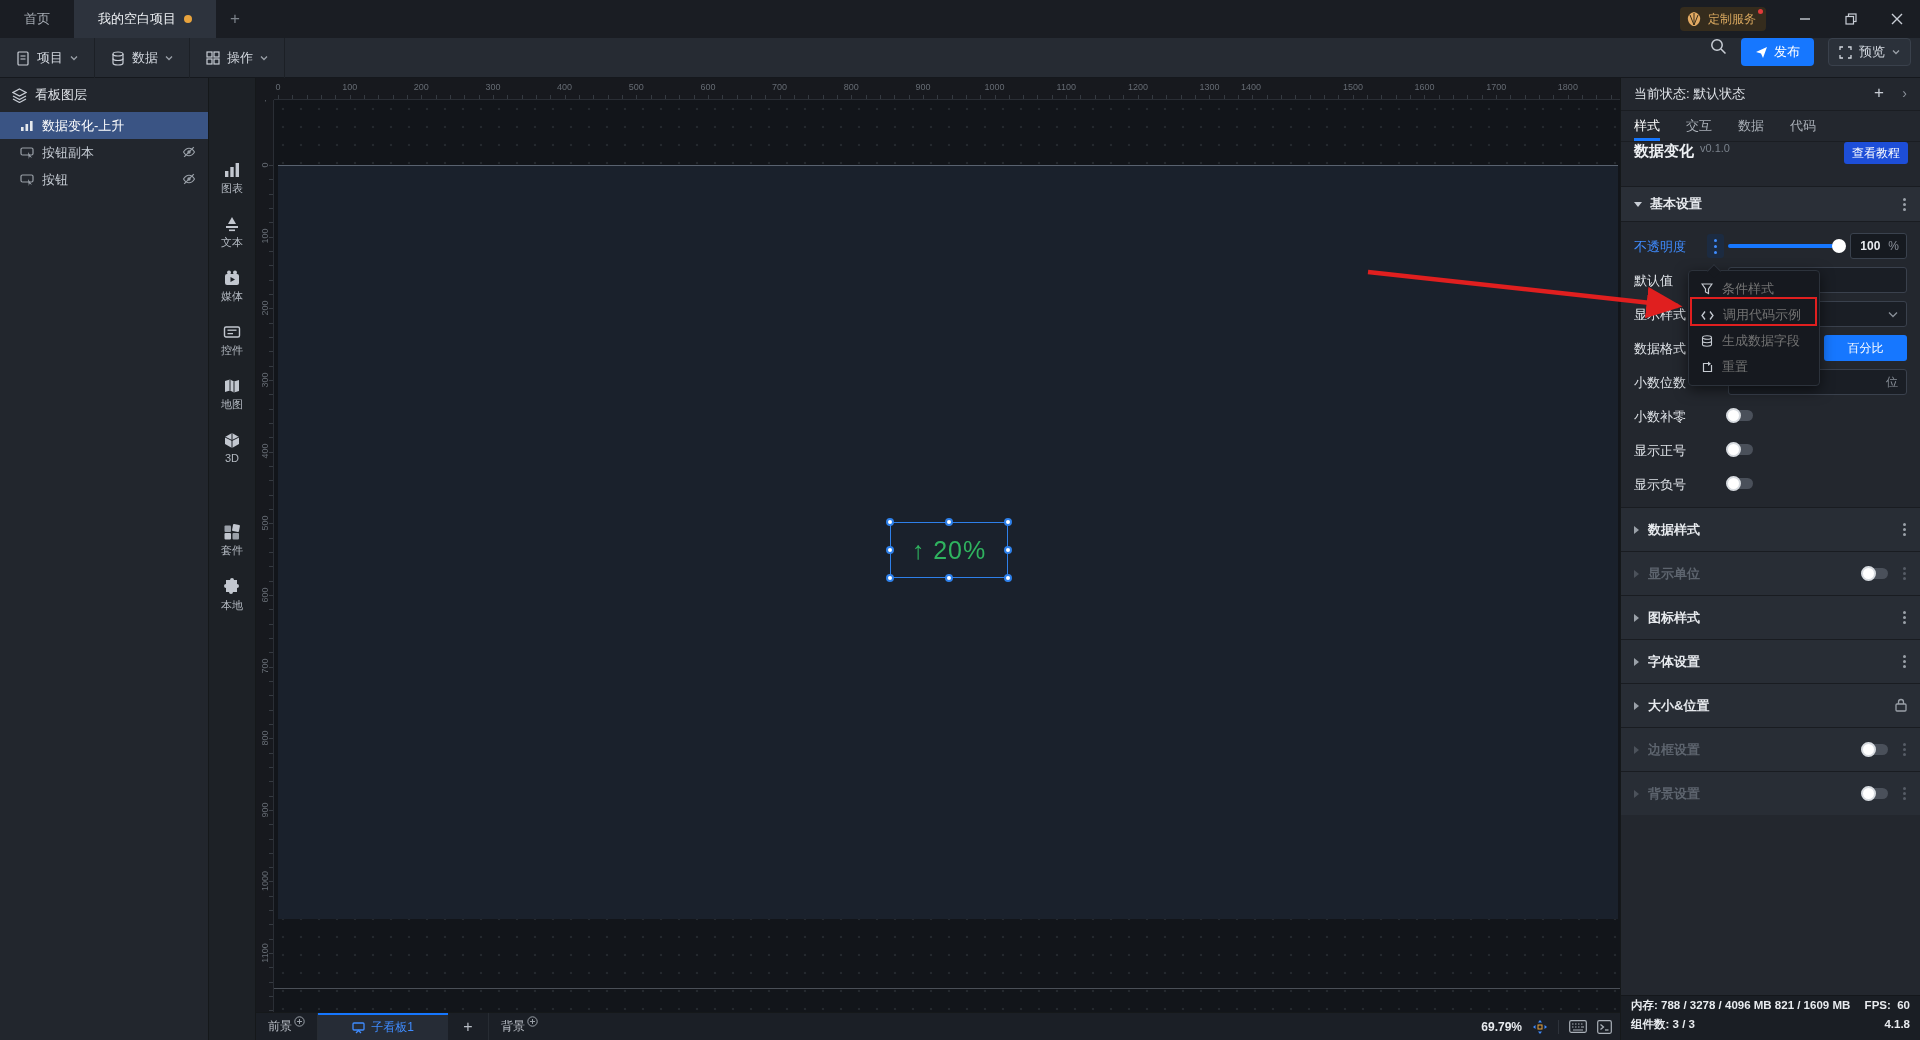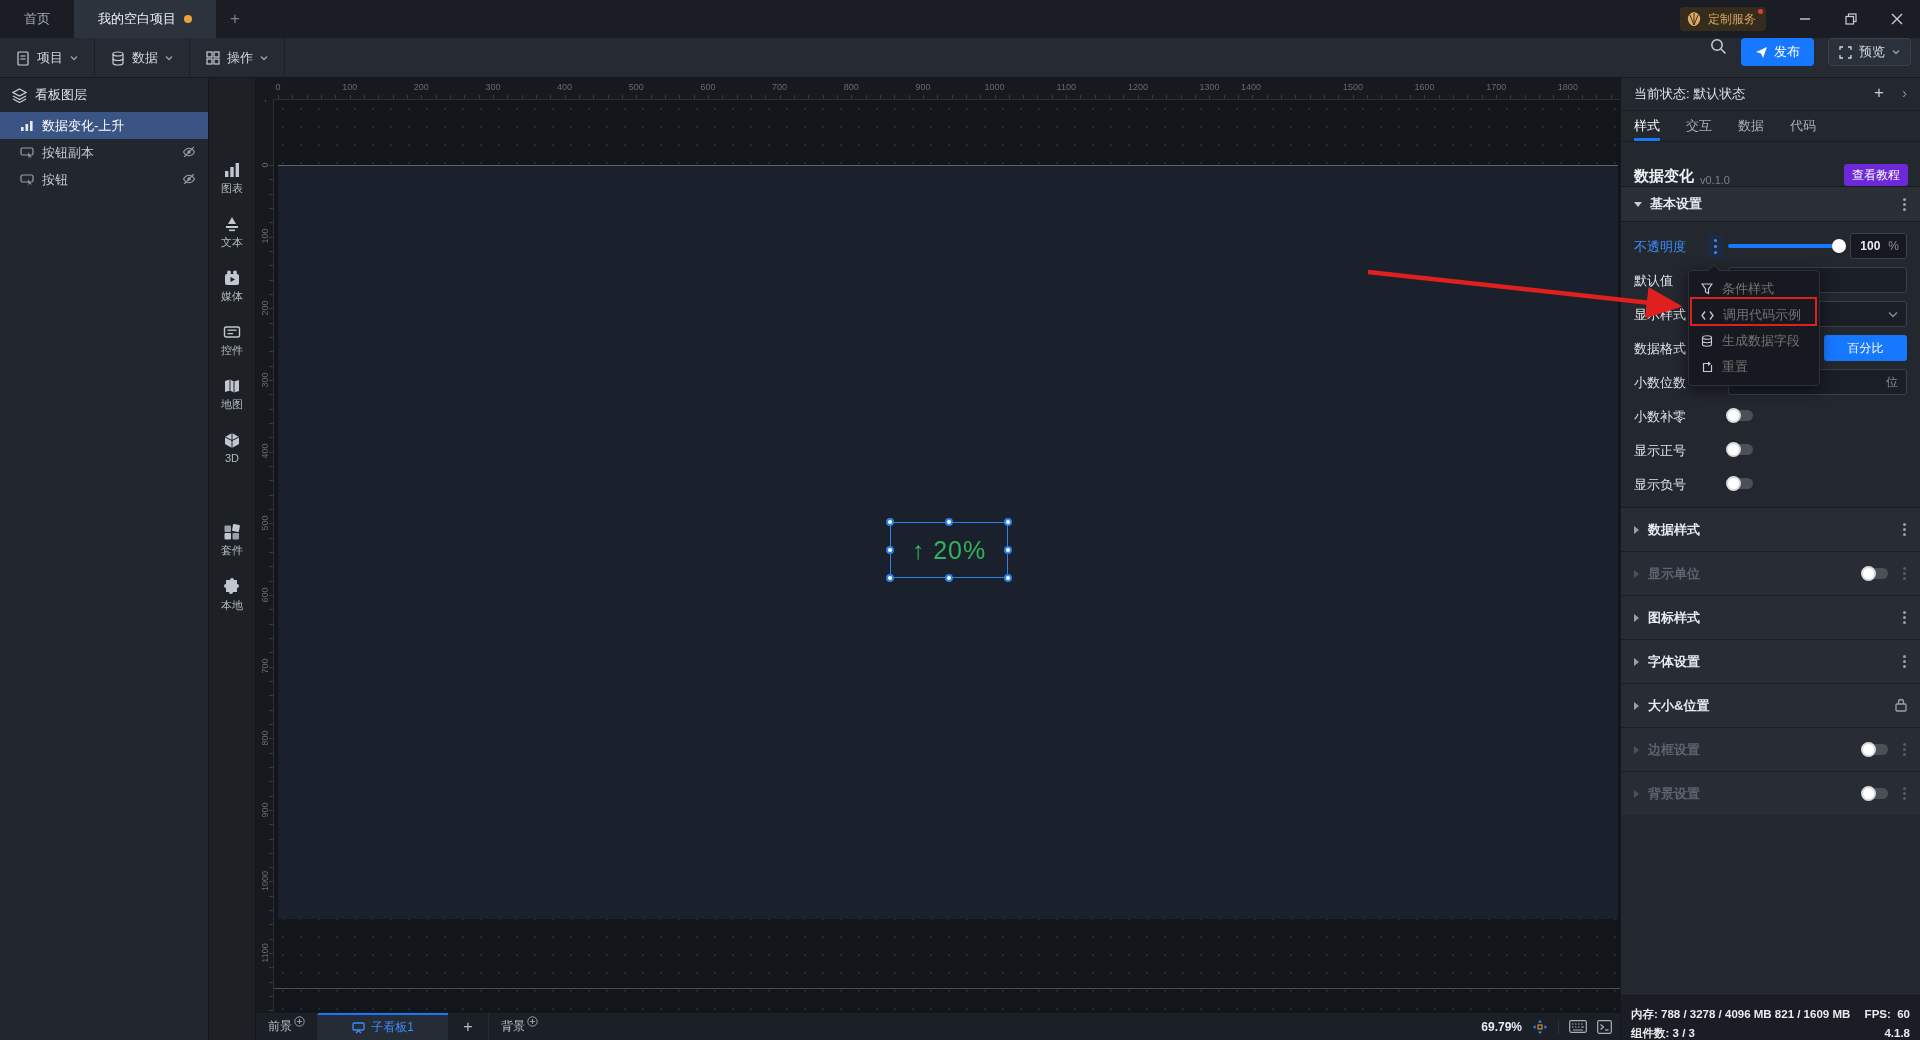--- a/index.html
+++ b/index.html
@@ -80,24 +80,24 @@
 
   
   .inspector { position:absolute; right:0; top:78px; width:300px; bottom:0; background:#23272e; border-left:1px solid #15181a; }
   .insp-state { height:32px; display:flex; align-items:center; padding:0 13px; font-size:13px; color:#dfe3e8; position:relative; }
   .insp-state .plus { position:absolute; right:36px; font-size:17px; color:#c9ced6; cursor:pointer; top:5px;}
   .insp-state .more { position:absolute; right:13px; font-size:14px; color:#8a9099; cursor:pointer; top:7px;}
   .insp-tabs { height:32px; display:flex; align-items:center; gap:26px; padding:0 13px; border-bottom:1px solid #1a1d22; border-top:1px solid #1a1d22;text-align:right; }
   .insp-tab { font-size:13px; color:#aab0b8; cursor:pointer; position:relative; height:100%; display:flex; align-items:center; }
   .insp-tab.active { color:#ffffff; }
   .insp-tab.active::after { content:""; position:absolute; left:0; right:0; bottom:0; height:3px; background:#1677ff; }
-  .insp-title { height:44px; display:flex; align-items:flex-end; padding:0 13px; position:relative; }
+  .insp-title { height:44px; display:flex; align-items:flex-start; padding:0 13px; position:relative; }
   .comp-name { font-size:15px; font-weight:bold; color:#eef1f4; }
   .comp-ver { font-size:11px; color:#7a828c; margin-left:6px; }
-  .btn-tutorial { position:absolute; right:12px; height:22px; padding:0 8px; background:#6d28d9; border-radius:3px; color:#fff; font-size:12px; display:flex; align-items:center; cursor:pointer; }
+  .btn-tutorial { position:absolute; right:12px; height:22px; padding:0 8px; background:#1d4ed8; border-radius:3px; color:#fff; font-size:12px; display:flex; align-items:center; cursor:pointer; }
   .sec-head { height:36px; background:#2a2f37; border-top:1px solid #191c21; border-bottom:1px solid #191c21; display:flex; align-items:center; padding:0 13px; position:relative; }
   .sec-head .cap { font-size:13px; font-weight:bold; color:#e6e9ed; margin-left:8px; }
   .caret-down { width:0; height:0; border-left:4px solid transparent; border-right:4px solid transparent; border-top:5px solid #c9ced6; }
   .caret-right { width:0; height:0; border-top:4px solid transparent; border-bottom:4px solid transparent; border-left:5px solid #9aa0a8; }
   .dots3 { position:absolute; right:14px; width:3px; cursor:pointer; }
   .dots3 i { display:block; width:3px; height:3px; border-radius:50%; background:#9aa0a8; margin:2px 0; }
   .prow { position:relative; height:34px; }
   .prow .lbl { position:absolute; left:13px; top:9px; font-size:13px; color:#dfe3e8; }
   .lbl.blue { color:#3f8cff; }
   .dotbtn { position:absolute; left:86px; top:5px; width:17px; height:24px; background:#1c2b41; border-radius:3px; display:flex; flex-direction:column; align-items:center; justify-content:center; cursor:pointer; }
@@ -115,21 +115,21 @@
   .tog { position:absolute; left:107px; top:11px; width:25px; height:11px; border-radius:6px; background:#4a505a; cursor:pointer; }
   .tog .knob { position:absolute; left:-2px; top:-2px; width:15px; height:15px; border-radius:50%; background:#fff; border:2px solid #d7dbe0; }
   .srow { height:44px; border-top:1px solid #191c21; background:#282d35; display:flex; align-items:center; padding:0 13px; position:relative; }
   .srow .cap { font-size:13px; font-weight:bold; color:#e6e9ed; margin-left:9px; }
   .srow.dim .cap { color:#5d646e; }
   .srow.dim .caret-right { border-left-color:#4c525b; }
   .srow.dim .dots3 i { background:#565c66; }
   .stog { position:absolute; right:32px; top:16px; width:25px; height:11px; border-radius:6px; background:#4a505a; cursor:pointer; }
   .stog .knob { position:absolute; left:-2px; top:-2px; width:15px; height:15px; border-radius:50%; background:#fff; border:2px solid #d7dbe0; }
   .lockic { position:absolute; right:13px; top:14px; }
-  .insp-status { position:absolute; left:0; right:0; bottom:0; height:45px; background:#1a1e24; border-top:1px solid #14171b; padding:9px 10px 0; }
+  .insp-status { position:absolute; left:0; right:0; bottom:0; height:45px; background:#1a1e24; border-top:1px solid #14171b; padding:0 10px 0; }
   .st-line { display:flex; justify-content:space-between; font-size:11.5px; font-weight:bold; color:#e8ebef; line-height:19px; }
 
   
   .popmenu { position:absolute; left:1688px; top:270px; width:132px; background:#16191f; border:1px solid #2c323b; border-radius:4px; padding:5px 0; z-index:50; box-shadow:0 4px 14px rgba(0,0,0,.55); }
   .popmenu::before { content:""; position:absolute; left:20px; top:-5px; width:9px; height:9px; background:#16191f; border-left:1px solid #2c323b; border-top:1px solid #2c323b; transform:rotate(45deg); }
   .pm-item { height:26px; display:flex; align-items:center; gap:9px; padding:0 12px; font-size:13px; color:#737373; cursor:pointer; }
 
   
   .redbox { position:absolute; left:1690px; top:297px; width:127px; height:29px; border:2px solid #e01f1f; z-index:60; pointer-events:none; }
   .arrow-overlay { position:absolute; left:0; top:0; width:1920px; height:1040px; z-index:70; pointer-events:none; }

